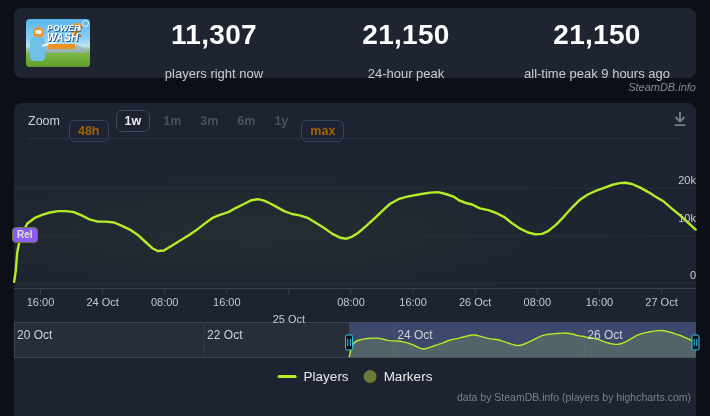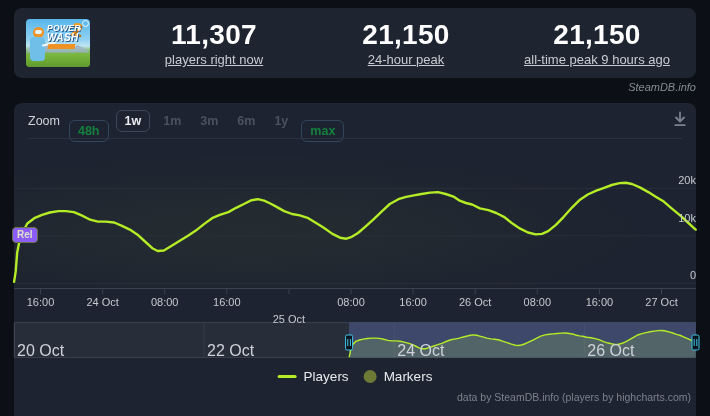--- a/index.html
+++ b/index.html
@@ -21,42 +21,42 @@
   .cap-t2{position:absolute;left:21px;top:13px;font-size:10px;font-weight:900;font-style:italic;color:#fff;
     letter-spacing:.4px;text-shadow:1px 1px 0 #265a8c;}
   .cap-num{position:absolute;left:45px;top:0px;font-size:19px;font-weight:900;font-style:italic;color:#f49b1c;
     text-shadow:1px 1px 0 #b56a10;}
   .cap-b1{position:absolute;left:56px;top:1px;width:5px;height:5px;border:1.5px solid #eaf6fc;border-radius:50%;}
   .cap-b2{position:absolute;left:52px;top:8px;width:3px;height:3px;background:#eaf6fc;border-radius:50%;}
   .cap-banner{position:absolute;left:22px;top:25px;width:27px;height:5px;background:#ee9226;transform:skewX(-8deg);}
 
   .stat{position:absolute;top:12px;transform:translateX(-50%);text-align:center;white-space:nowrap;}
   .stat-value{font-size:28px;font-weight:700;color:#ffffff;line-height:30px;letter-spacing:.3px;}
-  .stat-label{font-size:13px;color:#c8ccd2;margin-top:2px;text-decoration:underline;}
+  .stat-label{font-size:13px;color:#c8ccd2;margin-top:16px;}
 
   .watermark{position:absolute;right:14px;top:81px;font-size:11px;font-style:italic;color:#858b94;}
 
   
   .panel{position:absolute;left:14px;top:103px;width:682px;height:313px;background:#1d2330;border-radius:8px 8px 0 0;}
   .plot-tint{position:absolute;left:14px;top:145px;width:682px;height:145px;pointer-events:none;
     background:radial-gradient(ellipse at 35% 60%, rgba(140,170,60,0.07), rgba(0,0,0,0) 65%);}
   .toolbar{position:absolute;left:28px;top:110px;display:flex;align-items:center;gap:7px;height:22px;}
   .zoom-label{font-size:12.5px;color:#cfd3d8;margin-right:2px;}
   .zbtn{font-size:12.5px;font-weight:700;padding:2px 8px;border-radius:6px;border:1px solid transparent;line-height:16px;}
-  .zbtn.range{color:#15803d;border-color:#31465c;cursor:pointer;margin-top:20px;}
+  .zbtn.range{color:#a16207;border-color:#31465c;cursor:pointer;margin-top:20px;}
   .zbtn.selected{color:#e9ebee;border-color:#3c4859;cursor:pointer;}
   .zbtn.disabled{color:#49525f;padding:2px 5px;}
   .dl-icon{position:absolute;right:21px;top:110px;cursor:pointer;}
   .separator{position:absolute;left:28px;top:138px;width:654px;height:1px;background:#2b3240;}
 
   #chart-svg{position:absolute;left:0;top:0;width:710px;height:416px;pointer-events:none;}
 
   .ylabel{position:absolute;font-size:11px;color:#c5c9cf;text-align:right;width:40px;}
   .xlabel{position:absolute;font-size:11px;color:#c5c9cf;transform:translateX(-50%);white-space:nowrap;top:296px;}
-  .navlabel{position:absolute;font-size:16px;color:#ced2d8;top:342px;white-space:nowrap;}
+  .navlabel{position:absolute;font-size:12px;color:#ced2d8;top:328px;white-space:nowrap;}
 
   .rel-flag{position:absolute;background:#8b5cf6;border:1px solid #6b7447;border-radius:4px;color:#dde1c9;
     font-size:10px;font-weight:700;padding:1px 4px;line-height:12px;cursor:pointer;}
 
   .nav-base{position:absolute;left:14px;top:322px;width:682px;height:36px;background:#272e3a;
     border:1px solid rgba(140,150,170,0.18);box-sizing:border-box;cursor:pointer;}
 
   .legend{position:absolute;left:355px;top:369px;transform:translateX(-50%);display:flex;align-items:center;
     gap:15px;font-size:13.5px;color:#e8eaec;}
   .legend-item{display:flex;align-items:center;gap:7px;cursor:pointer;white-space:nowrap;}

